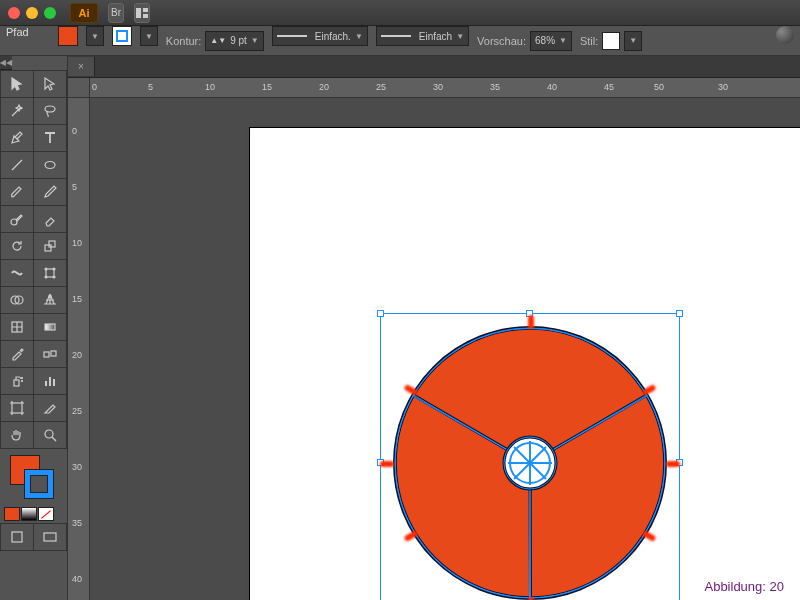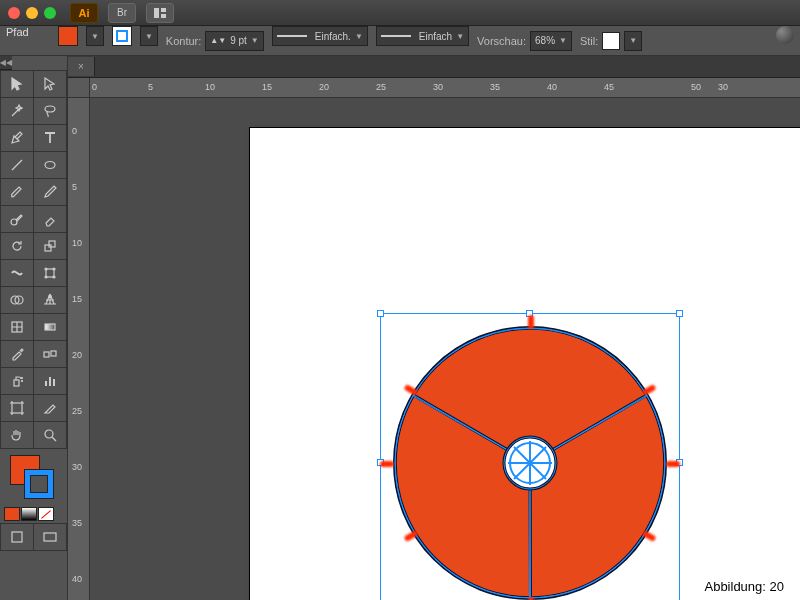--- a/index.html
+++ b/index.html
@@ -4,21 +4,21 @@
 <style>
   *{box-sizing:border-box;margin:0;padding:0;font-family:"Helvetica Neue",Arial,sans-serif;-webkit-font-smoothing:antialiased}
   html,body{width:800px;height:600px;overflow:hidden;background:#333}
   
   .titlebar{height:26px;background:linear-gradient(#4a4a4a,#383838);display:flex;align-items:center;padding:0 8px;gap:6px;border-bottom:1px solid #222}
   .traffic{width:12px;height:12px;border-radius:50%}
   .tr-close{background:#ff5f57}
   .tr-min{background:#febc2e}
   .tr-max{background:#28c840}
   .app-badge{width:28px;height:20px;background:#4a2b00;border:1px solid #5c3a00;border-radius:3px;display:flex;align-items:center;justify-content:center;color:#ff9a00;font-size:11px;font-weight:bold;margin-left:8px}
-  .tb-btn{width:28px;height:20px;background:#555;border:1px solid #666;border-radius:3px;margin-left:4px;display:flex;align-items:center;justify-content:center;color:#ccc;font-size:10px}
+  .tb-btn{width:16px;height:20px;background:#555;border:1px solid #666;border-radius:3px;margin-left:4px;display:flex;align-items:center;justify-content:center;color:#ccc;font-size:10px}
   
   .controlbar{height:30px;background:#535353;display:flex;padding:0 6px;gap:8px;color:#ddd;font-size:11px;border-bottom:1px solid #333}
   .cb-label{min-width:44px}
   .swatch{width:20px;height:20px;border:1px solid #222}
   .swatch.fill{background:#e8491b}
   .swatch.stroke{background:#fff;box-shadow:inset 0 0 0 3px #fff,inset 0 0 0 5px #1e90ff}
   .cb-sec{display:flex;align-items:center;gap:4px}
   .cb-sec .lab{color:#bbb}
   .dd{height:20px;background:#3c3c3c;border:1px solid #222;display:flex;align-items:center;padding:0 4px;font-size:10px;color:#ccc;gap:4px}
   .dd .arr{font-size:8px;color:#aaa}
@@ -59,21 +59,21 @@
   .artboard{position:absolute;left:160px;top:30px;width:700px;height:700px;background:#fff;box-shadow:0 0 0 1px #000,4px 4px 8px rgba(0,0,0,.4)}
   .tick{position:absolute;top:4px;font-size:9px;color:#ccc}
   .tickv{position:absolute;left:4px;font-size:9px;color:#ccc}
   
   .art{position:absolute;left:290px;top:215px;width:300px;height:300px}
   .bbox{position:absolute;inset:0;border:1px solid #1e90ff}
   .handle{position:absolute;width:7px;height:7px;background:#fff;border:1px solid #1e90ff}
   .h-tl{top:-4px;left:-4px}.h-tm{top:-4px;left:calc(50% - 4px)}.h-tr{top:-4px;right:-4px}
   .h-ml{top:calc(50% - 4px);left:-4px}.h-mr{top:calc(50% - 4px);right:-4px}
   .anchor{position:absolute;width:14px;height:6px;background:#ff2a00;border-radius:3px;filter:blur(1px)}
-  .caption{position:absolute;right:12px;bottom:6px;color:#000000;font-size:13px;background:#fff;padding:0 4px}
+  .caption{position:absolute;right:12px;bottom:6px;color:#701a75;font-size:13px;background:#fff;padding:0 4px}
 </style>
 </head>
 <body>
 
 <div class="titlebar">
   <div class="traffic tr-close"></div>
   <div class="traffic tr-min"></div>
   <div class="traffic tr-max"></div>
   <div class="app-badge">Ai</div>
   <div class="tb-btn">Br</div>
@@ -333,21 +333,21 @@
         <span class="tick" style="left:2px">0</span>
         <span class="tick" style="left:58px">5</span>
         <span class="tick" style="left:115px">10</span>
         <span class="tick" style="left:172px">15</span>
         <span class="tick" style="left:229px">20</span>
         <span class="tick" style="left:286px">25</span>
         <span class="tick" style="left:343px">30</span>
         <span class="tick" style="left:400px">35</span>
         <span class="tick" style="left:457px">40</span>
         <span class="tick" style="left:514px">45</span>
-        <span class="tick" style="left:601px">50</span>
+        <span class="tick" style="left:564px">50</span>
         <span class="tick" style="left:628px">30</span>
         <span class="tick" style="left:717px">60</span>
       </div>
     </div>
     <div class="canvas-row">
       <div class="ruler-v">
         <span class="tickv" style="top:28px">0</span>
         <span class="tickv" style="top:84px">5</span>
         <span class="tickv" style="top:140px">10</span>
         <span class="tickv" style="top:196px">15</span>

